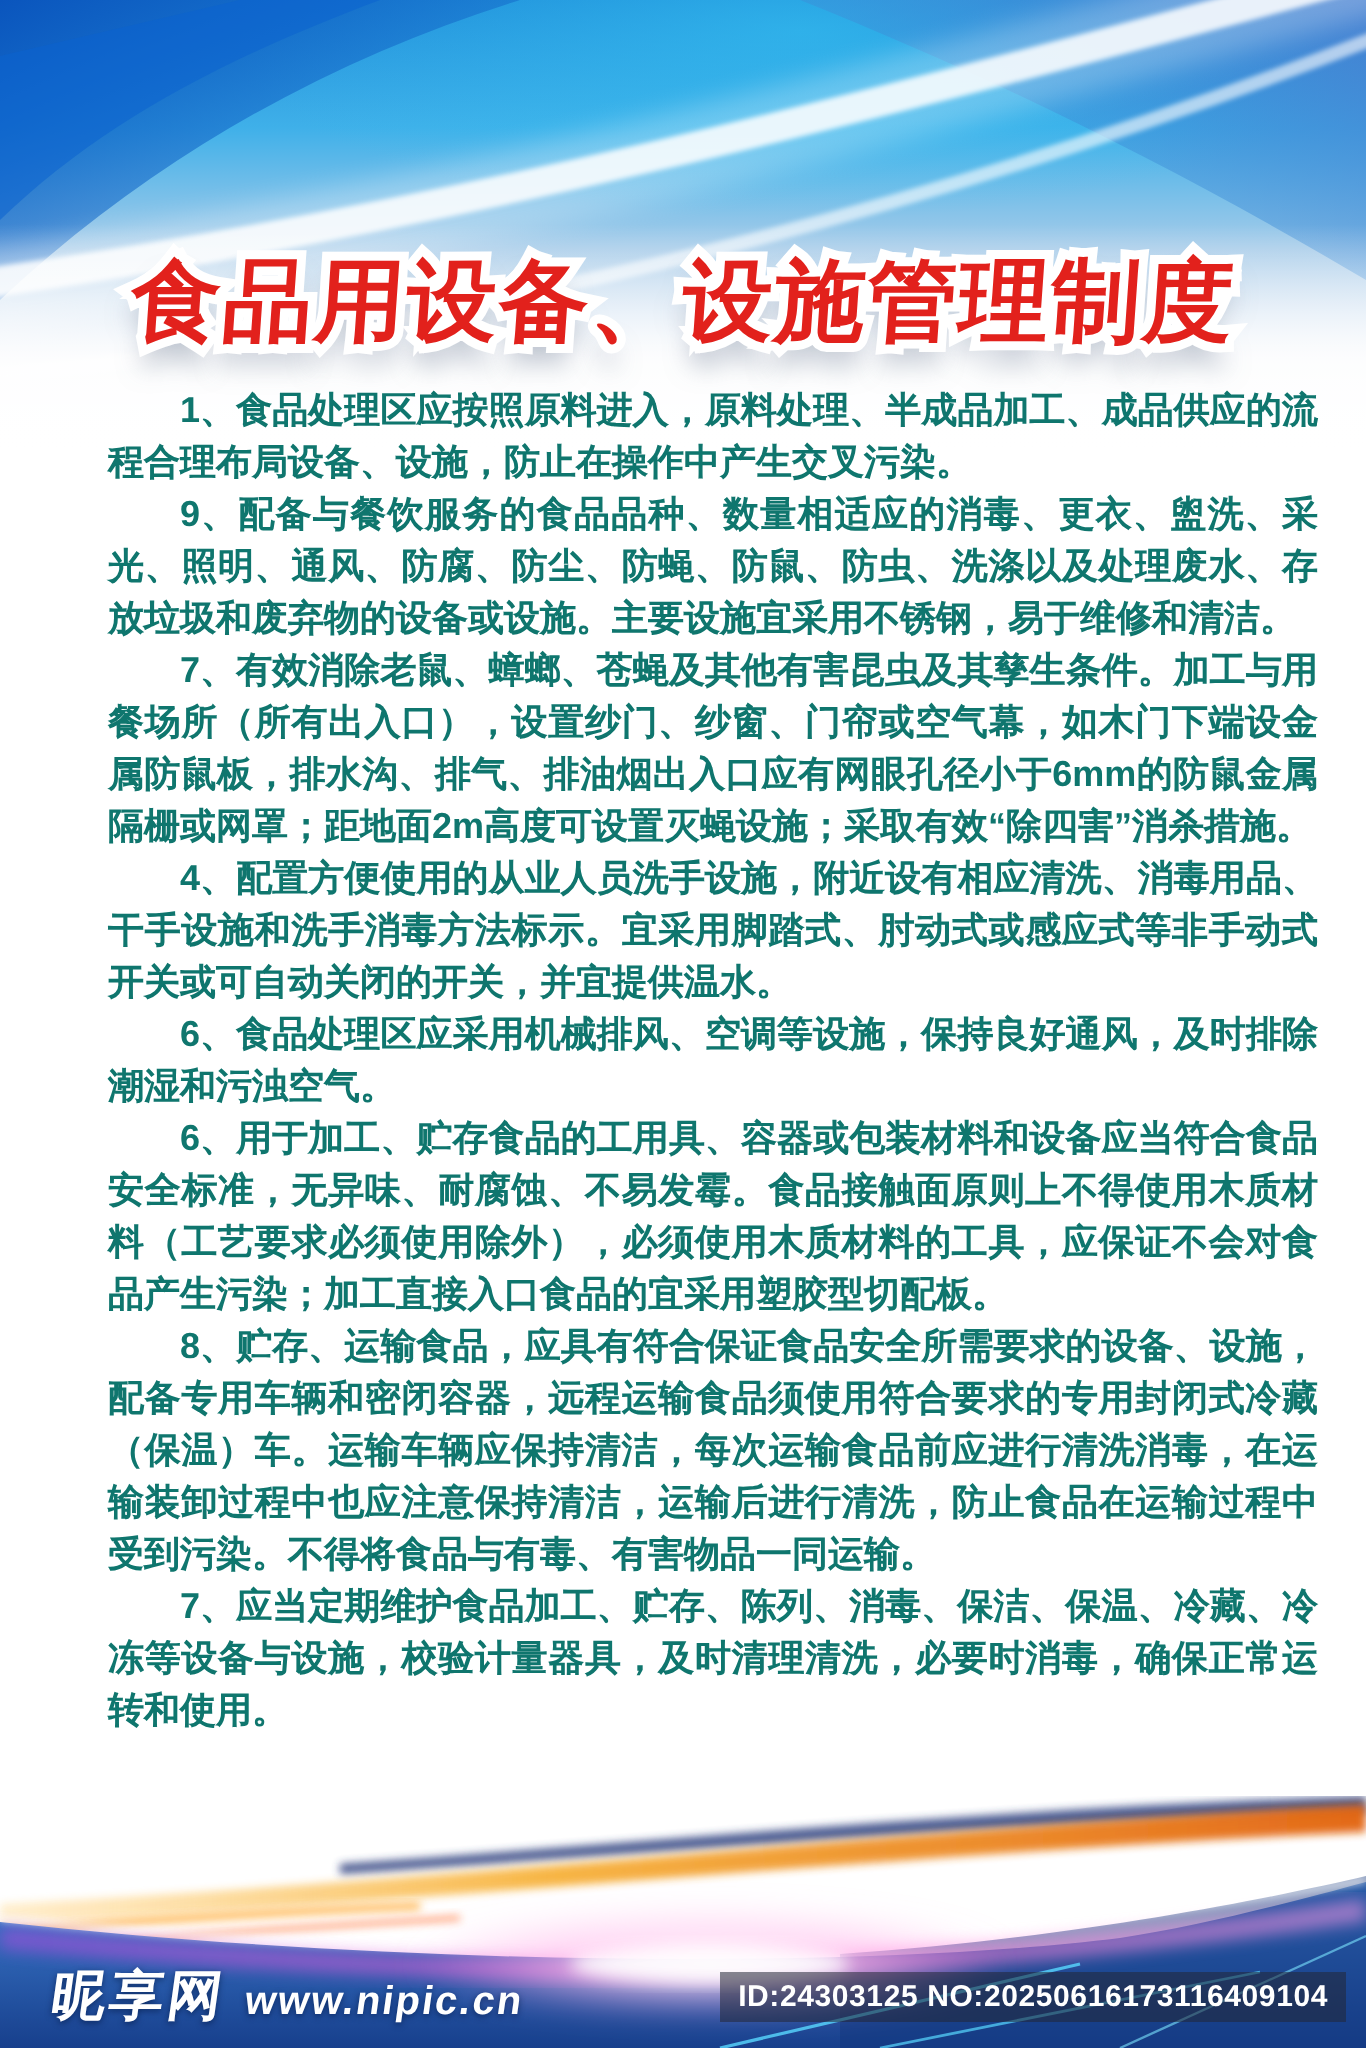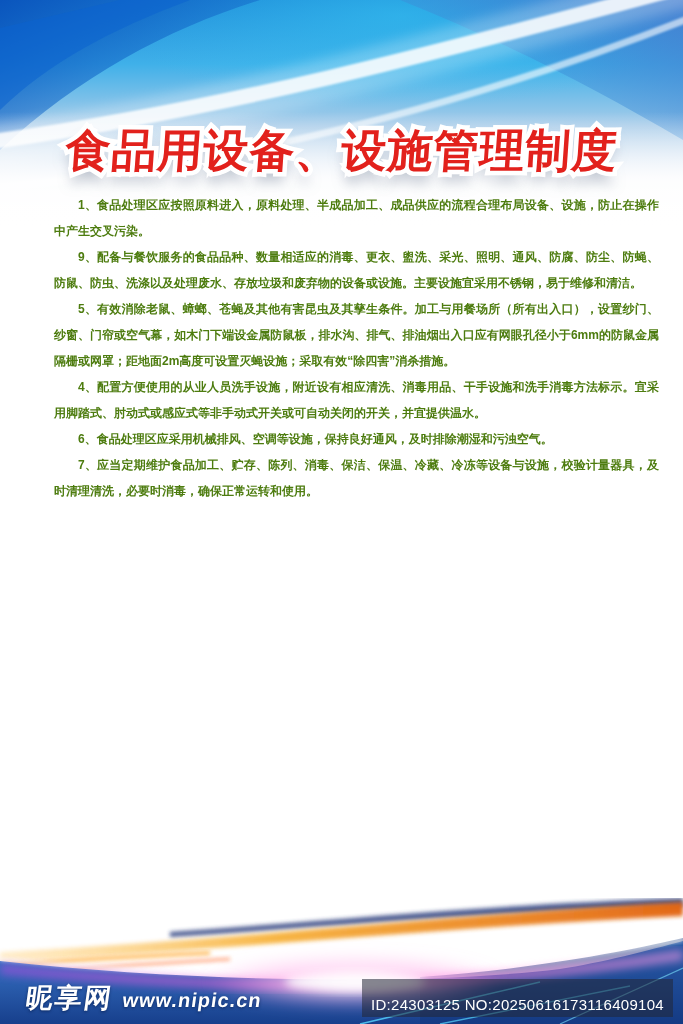--- a/index.html
+++ b/index.html
@@ -42,24 +42,24 @@
       0 11px 13px rgba(104, 118, 142, 0.55);
   }
 
   
   .content {
     position: absolute;
     top: 192px; left: 54px; right: 24px;
     z-index: 2;
   }
   .content p {
-    font-size: 12px;
+    font-size: 18px;
     line-height: 26px;
     font-weight: bold;
-    color: #4d7c0f;
+    color: #0f766e;
     text-align: justify;
     text-indent: 2em;
   }
 
   
   .footer-art { position: absolute; left: 0; bottom: 0; width: 683px; height: 126px; }
 
   
   .watermark {
     position: absolute;
@@ -76,23 +76,24 @@
     transform: skewX(-8deg);
     color: #ffffff;
     text-shadow: 0 1px 3px rgba(0,20,60,0.6);
   }
   .brand .site-name { font-size: 27px; font-weight: bold; letter-spacing: 2px; }
   .brand .site-url  { font-size: 20px; font-weight: bold; letter-spacing: 1px; }
   .id-badge {
     background: rgba(35, 38, 52, 0.55);
     color: #ffffff;
     font-size: 15px;
-    padding: 17px 9px 4px 9px;
+    padding: 4px 9px 4px 9px;
     letter-spacing: 0.3px;
     white-space: nowrap;
+    font-weight: bold;
   }
 </style>
 </head>
 <body>
 
 <div class="page">
 
   <svg class="header-art" viewBox="0 0 683 228" preserveAspectRatio="none" aria-hidden="true">
     <defs>
       <linearGradient id="gTop" x1="0" y1="0" x2="0" y2="1">
@@ -135,23 +136,25 @@
     <path d="M-10,142 C220,110 430,55 690,-15" fill="none" stroke="#ffffff" stroke-width="15" opacity="0.85" filter="url(#soft1)"></path>
     <path d="M-10,188 C240,166 480,100 690,18" fill="none" stroke="#ffffff" stroke-width="7" opacity="0.6" filter="url(#soft1)"></path>
     <rect x="0" y="112" width="683" height="116" fill="url(#gFade)"></rect>
   </svg>
 
   <h1 class="title" data-text="食品用设备、设施管理制度">食品用设备、设施管理制度</h1>
 
   <div class="content">
     <p>1、食品处理区应按照原料进入，原料处理、半成品加工、成品供应的流程合理布局设备、设施，防止在操作中产生交叉污染。</p>
     <p>9、配备与餐饮服务的食品品种、数量相适应的消毒、更衣、盥洗、采光、照明、通风、防腐、防尘、防蝇、防鼠、防虫、洗涤以及处理废水、存放垃圾和废弃物的设备或设施。主要设施宜采用不锈钢，易于维修和清洁。</p>
-    <p>5、有效消除老鼠、蟑螂、苍蝇及其他有害昆虫及其孳生条件。加工与用餐场所（所有出入口），设置纱门、纱窗、门帘或空气幕，如木门下端设金属防鼠板，排水沟、排气、排油烟出入口应有网眼孔径小于6mm的防鼠金属隔栅或网罩；距地面2m高度可设置灭蝇设施；采取有效“除四害”消杀措施。</p>
+    <p>7、有效消除老鼠、蟑螂、苍蝇及其他有害昆虫及其孳生条件。加工与用餐场所（所有出入口），设置纱门、纱窗、门帘或空气幕，如木门下端设金属防鼠板，排水沟、排气、排油烟出入口应有网眼孔径小于6mm的防鼠金属隔栅或网罩；距地面2m高度可设置灭蝇设施；采取有效“除四害”消杀措施。</p>
     <p>4、配置方便使用的从业人员洗手设施，附近设有相应清洗、消毒用品、干手设施和洗手消毒方法标示。宜采用脚踏式、肘动式或感应式等非手动式开关或可自动关闭的开关，并宜提供温水。</p>
     <p>6、食品处理区应采用机械排风、空调等设施，保持良好通风，及时排除潮湿和污浊空气。</p>
+    <p>6、用于加工、贮存食品的工用具、容器或包装材料和设备应当符合食品安全标准，无异味、耐腐蚀、不易发霉。食品接触面原则上不得使用木质材料（工艺要求必须使用除外），必须使用木质材料的工具，应保证不会对食品产生污染；加工直接入口食品的宜采用塑胶型切配板。</p>
+    <p>8、贮存、运输食品，应具有符合保证食品安全所需要求的设备、设施，配备专用车辆和密闭容器，远程运输食品须使用符合要求的专用封闭式冷藏（保温）车。运输车辆应保持清洁，每次运输食品前应进行清洗消毒，在运输装卸过程中也应注意保持清洁，运输后进行清洗，防止食品在运输过程中受到污染。不得将食品与有毒、有害物品一同运输。</p>
     <p>7、应当定期维护食品加工、贮存、陈列、消毒、保洁、保温、冷藏、冷冻等设备与设施，校验计量器具，及时清理清洗，必要时消毒，确保正常运转和使用。</p>
   </div>
 
   <svg class="footer-art" viewBox="0 0 683 126" preserveAspectRatio="none" aria-hidden="true">
     <defs>
       <linearGradient id="gOrange" x1="1" y1="0" x2="0" y2="0">
         <stop offset="0" stop-color="#e2620d"></stop>
         <stop offset="0.6" stop-color="#f7b23c"></stop>
         <stop offset="1" stop-color="#ffd27a" stop-opacity="0.4"></stop>
       </linearGradient>

